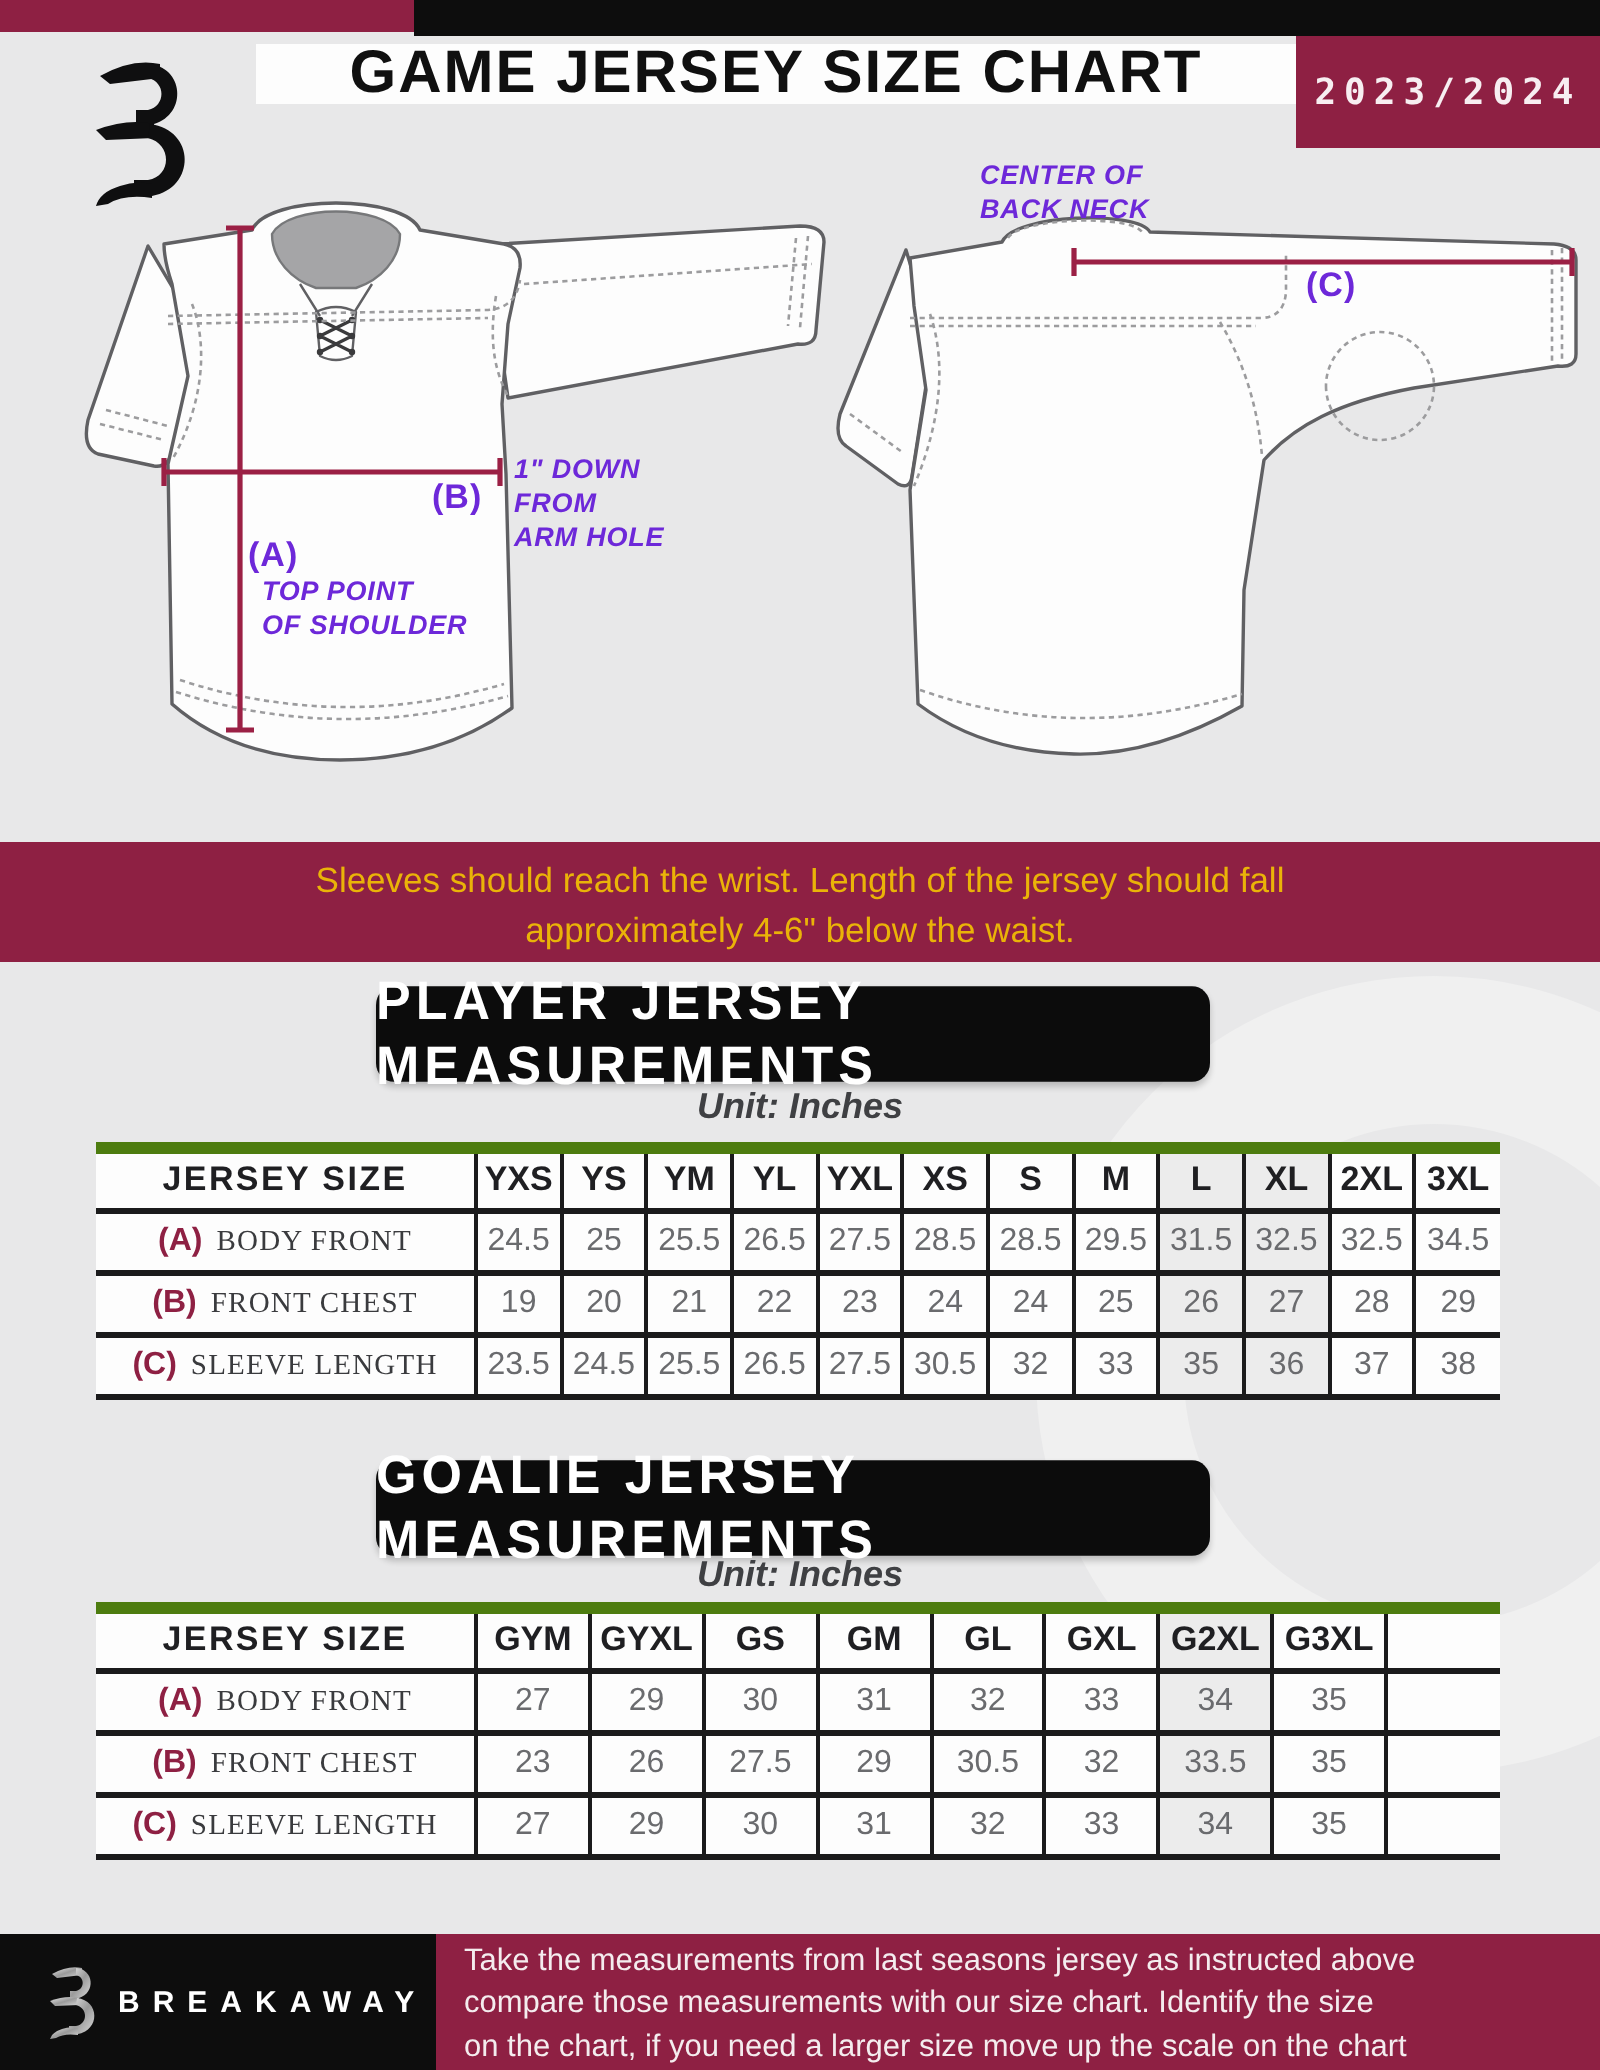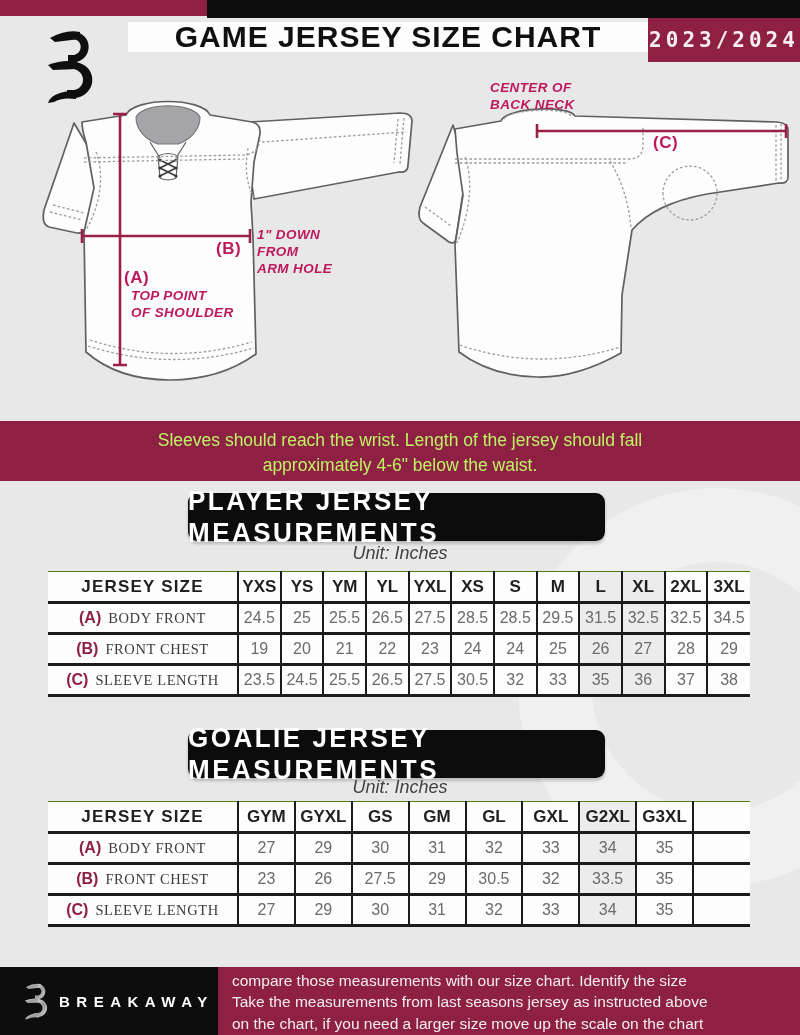--- a/index.html
+++ b/index.html
@@ -10,63 +10,63 @@
   
   .watermark { position:absolute; left:518px; top:488px; width:398px; height:398px;
                border:74px solid #f0f0f0; border-radius:50%; }
 
   
   .topbar-maroon { position:absolute; left:0; top:0; width:207px; height:16px; background:#8e2043; }
   .topbar-black  { position:absolute; left:207px; top:0; width:593px; height:18px; background:#0d0d0d; }
   .title-band { position:absolute; left:128px; top:22px; width:520px; height:30px; background:#fdfdfd;
                 display:flex; align-items:center; justify-content:center;
                 font-size:30px; font-weight:bold; letter-spacing:1px; color:#101010; }
-  .season-box { position:absolute; left:648px; top:18px; width:152px; height:44px; background:#8e2043;
+  .season-box { position:absolute; left:648px; top:18px; width:152px; height:56px; background:#8e2043;
                 display:flex; align-items:center; justify-content:center;
                 font-family:"DejaVu Sans Mono", monospace; font-weight:bold;
-                font-size:21px; letter-spacing:4px; color:#f7eef1; }
+                font-size:18px; letter-spacing:4px; color:#f7eef1; }
   .logo-main { position:absolute; left:46px; top:26px; }
 
   
-  .ann { position:absolute; color:#be185d; }
+  .ann { position:absolute; color:#6d28d9; }
   .ann-key { font-weight:bold; font-size:17px; letter-spacing:0.5px; }
   .ann-note { font-style:italic; font-weight:600; font-size:13.5px; line-height:17px; letter-spacing:0.4px; }
   #ann-neck { left:490px; top:79px; width:95px; text-align:left; }
   #ann-c { left:653px; top:133px; }
   #ann-b { left:216px; top:239px; }
   #ann-b-note { left:257px; top:226px; width:120px; }
   #ann-a { left:124px; top:268px; }
   #ann-a-note { left:131px; top:287px; width:160px; }
 
   .jersey-svg { position:absolute; }
 
   
   .notice { position:absolute; left:0; top:421px; width:800px; height:60px; background:#8e2043;
-            text-align:center; padding-top:7px; color:#bef264; font-size:17.5px; line-height:25px; }
+            text-align:center; padding-top:7px; color:#eab308; font-size:17.5px; line-height:25px; }
 
   
   .pill { position:absolute; left:188px; width:417px; height:46px; background:#0c0c0c; border-radius:9px;
           display:flex; align-items:center; justify-content:center; color:#fff;
           font-size:26px; font-weight:bold; letter-spacing:2.5px; transform:scaleY(1.04);
           box-shadow:0 2px 3px rgba(0,0,0,0.2); }
   #player-pill { top:494px; }
   #goalie-pill { top:731px; }
   .unit { position:absolute; left:0; width:800px; text-align:center; font-style:italic;
-          font-weight:400; font-size:18px; color:#3f4043; }
+          font-weight:700; font-size:18px; color:#3f4043; }
   #player-unit { top:543px; }
   #goalie-unit { top:777px; }
 
   
   .meas-table { position:absolute; left:48px; width:702px; border-collapse:collapse; table-layout:fixed; }
   #player-table { top:571px; }
   #goalie-table { top:801px; }
   .meas-table th, .meas-table td { border-left:2px solid #1b1b1c; text-align:center; vertical-align:middle;
                                    background:#fdfdfd; padding:0; }
   .meas-table th:first-child, .meas-table td:first-child { border-left:none; width:190px; }
-  .meas-table thead tr { border-top:1px solid #4d7c0f; border-bottom:3px solid #1b1b1c;margin-left:24px; }
+  .meas-table thead tr { border-top:6px solid #4d7c0f; border-bottom:3px solid #1b1b1c;margin-left:24px; }
   .meas-table tbody tr { border-bottom:3px solid #1b1b1c; }
   .meas-table th { height:31px; font-size:17px; font-weight:bold; color:#1f1f22; }
   .meas-table td { height:31px; font-size:16px; color:#6a6b6e; }
   .lbl-h { font-weight:normal; font-size:14px; color:#55565a; letter-spacing:1.2px; }
   .row-key { color:#8e2043; font-weight:bold; font-size:16px; margin-right:7px; }
   .row-lbl { font-size:14.5px; color:#3a3b3e; letter-spacing:0.6px;font-family:Liberation Serif, serif; }
   .tint { background:#ececec !important; }
 
   
   .footer-black { position:absolute; left:0; top:967px; width:218px; height:68px; background:#0d0d0d;
@@ -318,18 +318,18 @@
         <path d="M4,12 Q20,3 34,6 L34,13 L9,16 Z"></path>
         <path d="M28,6 C46,7 48,31 31,36 L22,36 L22,29 L28,29 C37,27 37,15 28,13 Z"></path>
         <path d="M2,39 Q18,33 31,36 L31,43 L7,44 Z"></path>
         <path d="M29,36 C52,39 52,68 30,72 L21,72 L21,64 L28,64 C40,62 40,46 28,43 Z"></path>
         <path d="M2,77 Q4,70 14,67 Q22,64 30,66 L30,73 Q16,71 8,76 Z"></path>
       </g>
     </svg>
     <span class="footer-brand">BREAKAWAY</span>
   </div>
   <div class="footer-maroon">
+    <div>Take the measurements from last seasons jersey as instructed above</div>
     <div>compare those measurements  with our size chart. Identify the size</div>
-    <div>Take the measurements from last seasons jersey as instructed above</div>
     <div>on the chart, if you need a larger size move up the scale on the chart</div>
   </div>
 
 </div>
 
 </body></html>

